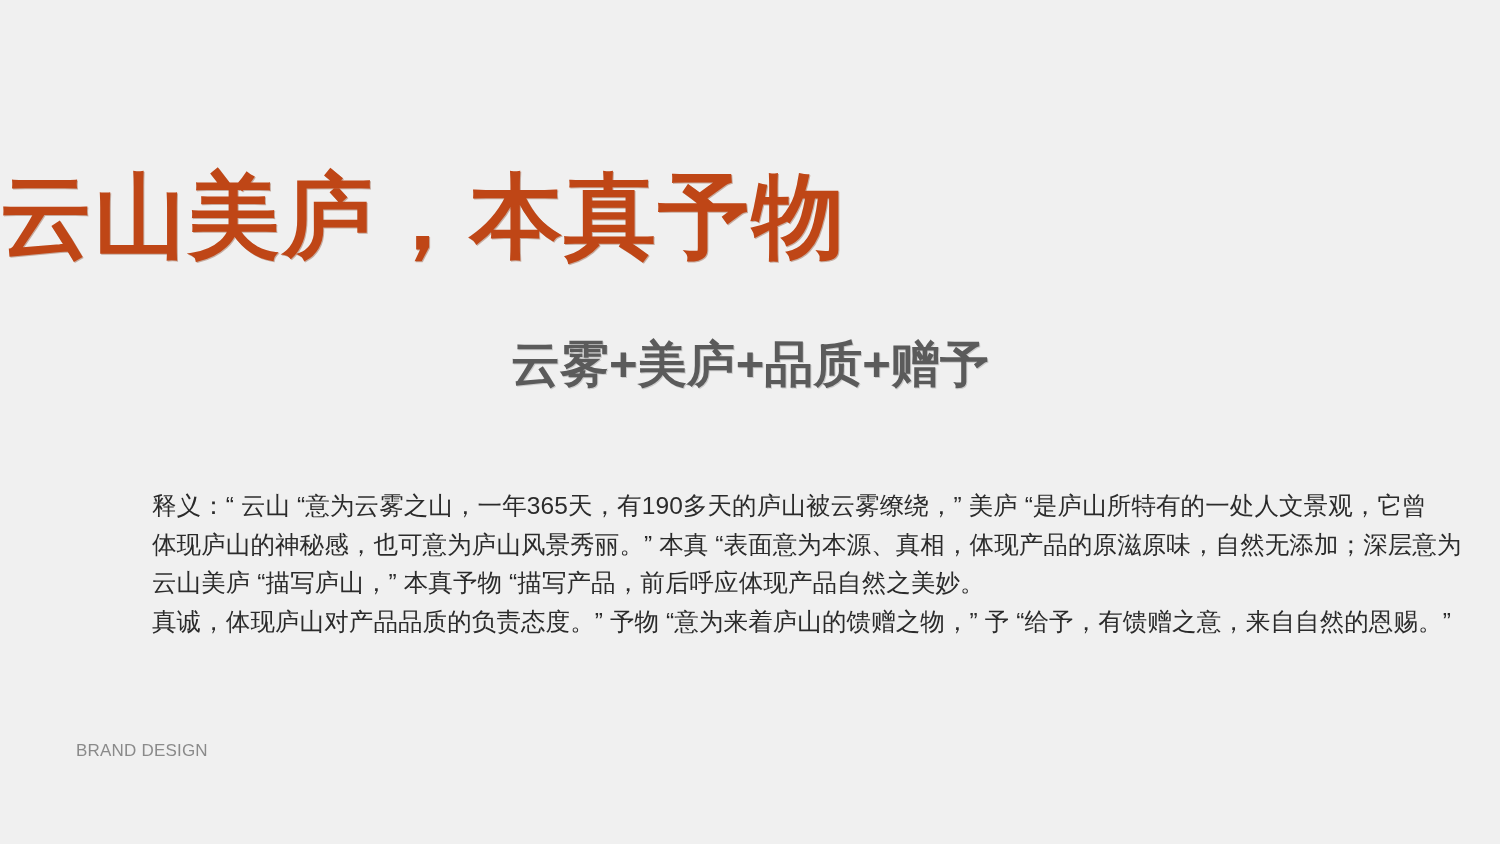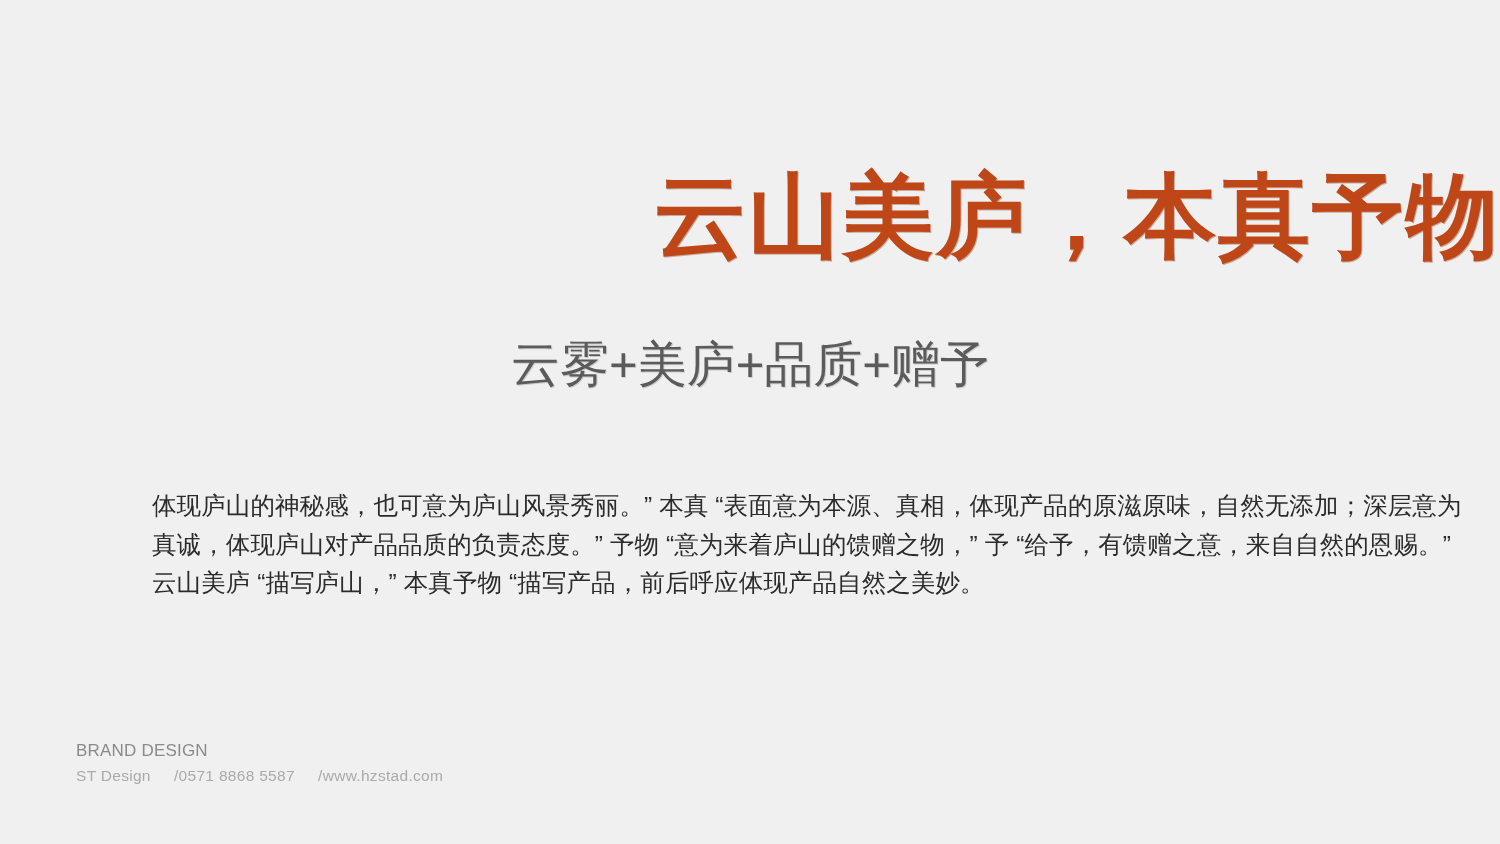--- a/index.html
+++ b/index.html
@@ -22,21 +22,21 @@
     inset: 0;
     background: #f0f0f0;
   }
 
   
   .title-block {
     position: absolute;
     top: 168px;
     left: 0;
     width: 1500px;
-    text-align: right;
+    text-align: left;
   }
   .main-title {
     display: inline-block;
     font-size: 92px;
     line-height: 1.05;
     font-weight: 700;
     color: #bf4616;
     letter-spacing: 2px;
     white-space: nowrap;
     text-shadow: 1px 1px 0 rgba(120,45,12,0.35);
@@ -47,21 +47,21 @@
     position: absolute;
     top: 338px;
     left: 0;
     width: 1500px;
     text-align: center;
   }
   .subtitle {
     display: inline-block;
     font-size: 49px;
     line-height: 1.1;
-    font-weight: 400;
+    font-weight: 700;
     color: #5b5b5b;
     letter-spacing: 0px;
     white-space: nowrap;
     text-shadow: 1px 1px 0 rgba(120,120,120,0.30);
   }
 
   
   .body-block {
     position: absolute;
     top: 487px;
@@ -111,29 +111,23 @@
 
   <div class="title-block">
     <div class="main-title">云山美庐，本真予物</div>
   </div>
 
   <div class="subtitle-block">
     <div class="subtitle">云雾+美庐+品质+赠予</div>
   </div>
 
   <div class="body-block">
+    <div class="body-line">释义：“ 云山 “意为云雾之山，一年365天，有190多天的庐山被云雾缭绕，” 美庐 “是庐山所特有的一处人文景观，它曾</div>
     <div class="body-line">体现庐山的神秘感，也可意为庐山风景秀丽。” 本真 “表面意为本源、真相，体现产品的原滋原味，自然无添加；深层意为</div>
+    <div class="body-line">云山美庐 “描写庐山，” 本真予物 “描写产品，前后呼应体现产品自然之美妙。</div>
     <div class="body-line">真诚，体现庐山对产品品质的负责态度。” 予物 “意为来着庐山的馈赠之物，” 予 “给予，有馈赠之意，来自自然的恩赐。”</div>
-    <div class="body-line">云山美庐 “描写庐山，” 本真予物 “描写产品，前后呼应体现产品自然之美妙。</div>
   </div>
 
   <div class="footer">
     <div class="footer-brand">BRAND DESIGN</div>
-    <div class="footer-meta">
-      <span>ST Design</span>
-      <span class="sep"></span>
-      <span>/0571 8868 5587</span>
-      <span class="sep"></span>
-      <span>/www.hzstad.com</span>
-    </div>
   </div>
 
 </div>
 
 </body></html>

